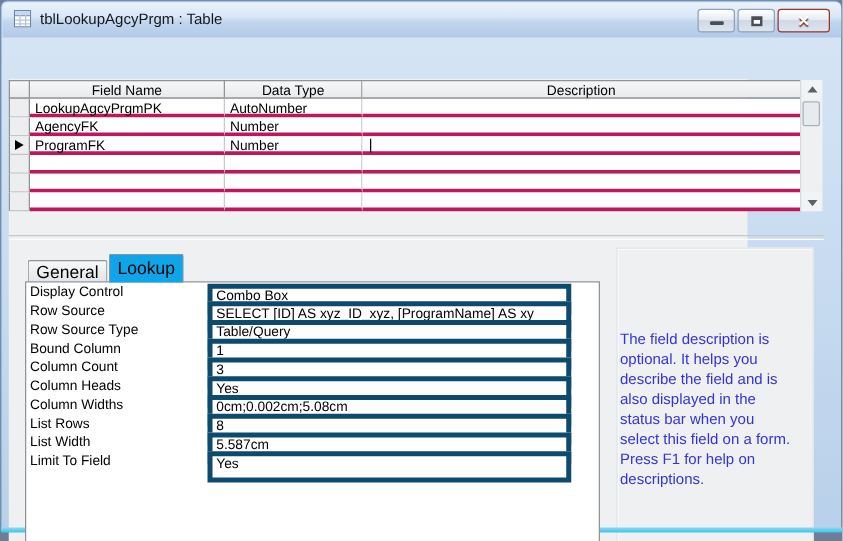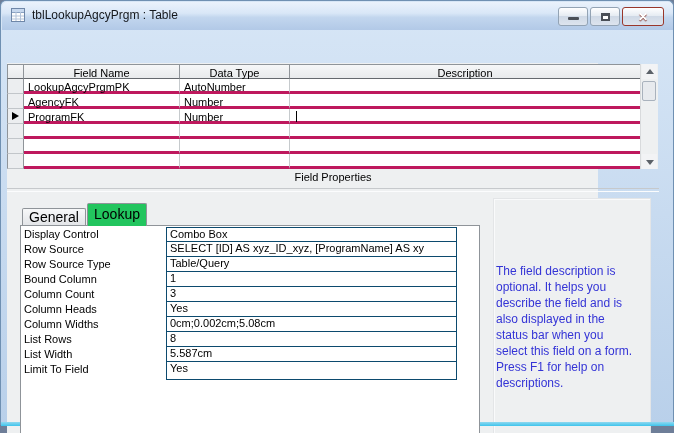--- a/index.html
+++ b/index.html
@@ -45,26 +45,26 @@
   .sb-up{top:0;} .sb-down{bottom:0;}
   .tri-up{position:absolute;left:4px;top:5px;width:0;height:0;border-left:4px solid transparent;border-right:4px solid transparent;border-bottom:5px solid #5b6168;}
   .tri-down{position:absolute;left:4px;top:6px;width:0;height:0;border-left:4px solid transparent;border-right:4px solid transparent;border-top:5px solid #5b6168;}
   #sb-thumb{position:absolute;left:1px;top:17px;width:14px;height:20px;background:#e7eaee;border:1px solid #a9b2bd;border-radius:2px;box-sizing:border-box;}
   
   #fp-label{position:absolute;left:0;top:108px;width:652px;text-align:center;font-size:11px;color:#000;}
   #fp-divider{position:absolute;left:0;top:125px;width:652px;height:2px;border-top:1px solid #c6c9cc;border-bottom:1px solid #fbfcfd;}
   
   .tab{position:absolute;box-sizing:border-box;font-size:14px;text-align:center;border:1px solid #8f9499;border-bottom:none;border-radius:2px 2px 0 0;cursor:pointer;}
   #tab-general{left:15px;top:145px;width:64px;height:18px;line-height:17px;background:linear-gradient(#f7f8f9,#e2e4e7);z-index:1;}
-  #tab-lookup{left:80px;top:140px;width:60px;height:23px;line-height:21px;background:#22c55e;z-index:3;}
+  #tab-lookup{left:80px;top:140px;width:60px;height:23px;line-height:21px;background:#0ea5e9;z-index:3;}
   
   #propbox{position:absolute;left:13px;top:162px;width:460px;height:221px;box-sizing:border-box;background:#fff;border:1px solid #8f9499;z-index:2;padding:1px 0 0 3px;}
   .prop-row{display:flex;height:15px;}
   .prop-label{width:142px;font-size:11px;line-height:15px;color:#000;}
-  .prop-value{width:291px;height:15px;box-sizing:border-box;border:1px solid #0c4a6e;margin-top:-1px;font-size:11px;line-height:13px;padding:0 0 17px 3px;white-space:nowrap;overflow:hidden;color:#000;background:#fff;}
+  .prop-value{width:291px;height:15px;box-sizing:border-box;border:4px solid #0c4a6e;margin-top:-1px;font-size:11px;line-height:13px;padding:0 0 17px 3px;white-space:nowrap;overflow:hidden;color:#000;background:#fff;}
   .prop-row:first-child .prop-value{margin-top:0;}
   
   #helppanel{position:absolute;left:486px;top:135px;width:158px;height:257px;box-sizing:border-box;background:#eef0f1;
     border:1px solid #e3e5e7;box-shadow:inset 1px 1px 0 #f9fafb;}
   #helptext{margin-top:64px;padding:0 2px;text-align:left;color:#3434d6;font-size:12px;line-height:16px;white-space:pre-line;}
 </style>
 </head>
 <body>
 
 <div id="screen">
@@ -149,21 +149,20 @@
           <div class="sb-btn sb-up">
             <div class="tri-up"></div>
           </div>
           <div id="sb-thumb"></div>
           <div class="sb-btn sb-down">
             <div class="tri-down"></div>
           </div>
         </div>
       </div>
 
-      <div id="fp-label">Field Properties</div>
       <div id="fp-divider"></div>
 
       <div id="tab-general" class="tab">General</div>
       <div id="tab-lookup" class="tab">Lookup</div>
 
       <div id="propbox">
         <div class="prop-row">
           <div class="prop-label">Display Control</div>
           <div class="prop-value">Combo Box</div>
         </div>

